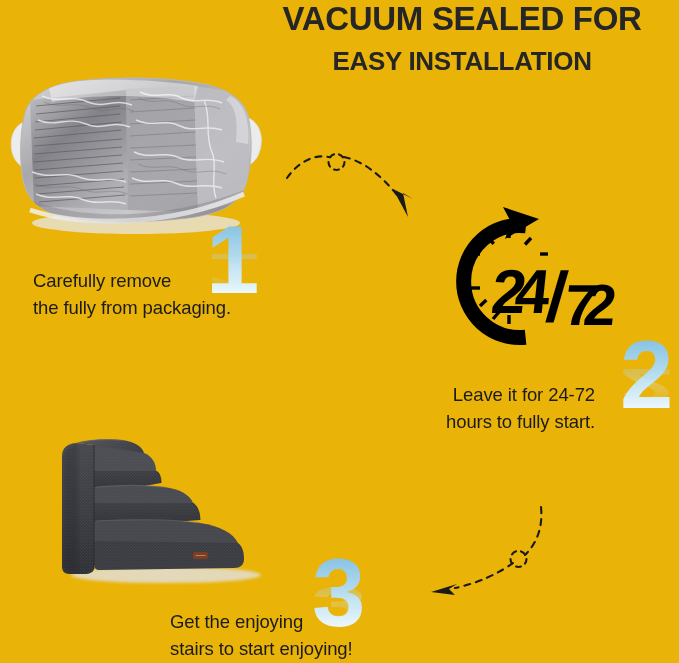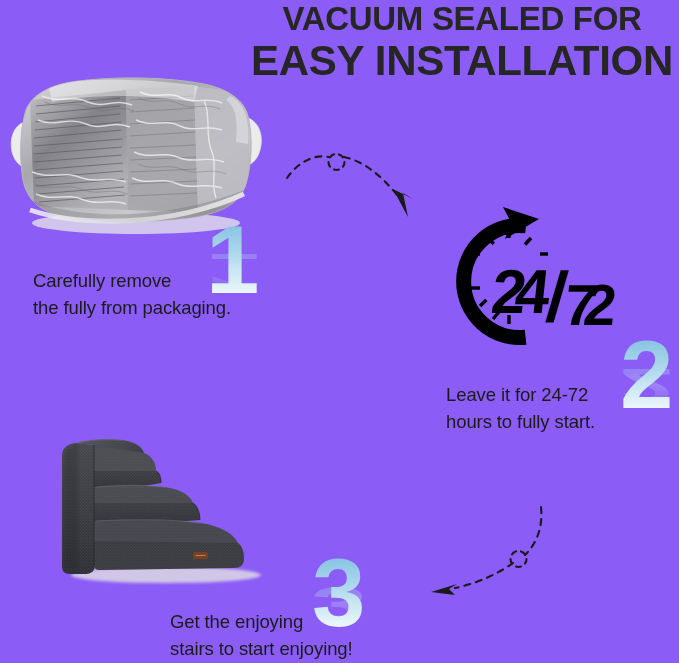--- a/index.html
+++ b/index.html
@@ -8,54 +8,54 @@
     padding: 0;
     background: #ffffff;
   }
   body {
     font-family: "Liberation Sans", sans-serif;
   }
   #infographic {
     position: relative;
     width: 679px;
     height: 663px;
-    background: #8b5cf6;
+    background: #eab308;
     overflow: hidden;
   }
 
   
   .headline {
     position: absolute;
     left: 245px;
     top: -2px;
     width: 434px;
     text-align: center;
     color: #262626;
     font-family: "Liberation Sans", sans-serif;
     font-weight: bold;
     font-size: 33px;
     line-height: 42px;
     letter-spacing: -0.3px;
   }
   .headline .hl-line { display: block; white-space: nowrap; }
-  .headline .hl-line.l2 { font-size: 42px; }
+  .headline .hl-line.l2 { font-size: 26px; }
 
   
   .caption {
     position: absolute;
     color: #1b1b1b;
     font-family: Liberation Sans, sans-serif;
     font-weight: normal;
     font-size: 18.5px;
     line-height: 27px;
     letter-spacing: -0.1px;
     white-space: nowrap;
   }
   #caption-1 { left: 33px; top: 267px; }
-  #caption-2 { left: 446px; top: 381px; }
+  #caption-2 { left: 446px; top: 381px; text-align: right; }
   #caption-3 { left: 170px; top: 608px; }
   .caption .cl { display: block; }
 
   
   .stepnum {
     position: absolute;
     font-family: "Liberation Sans", sans-serif;
     font-weight: bold;
     font-size: 96px;
     line-height: 96px;

